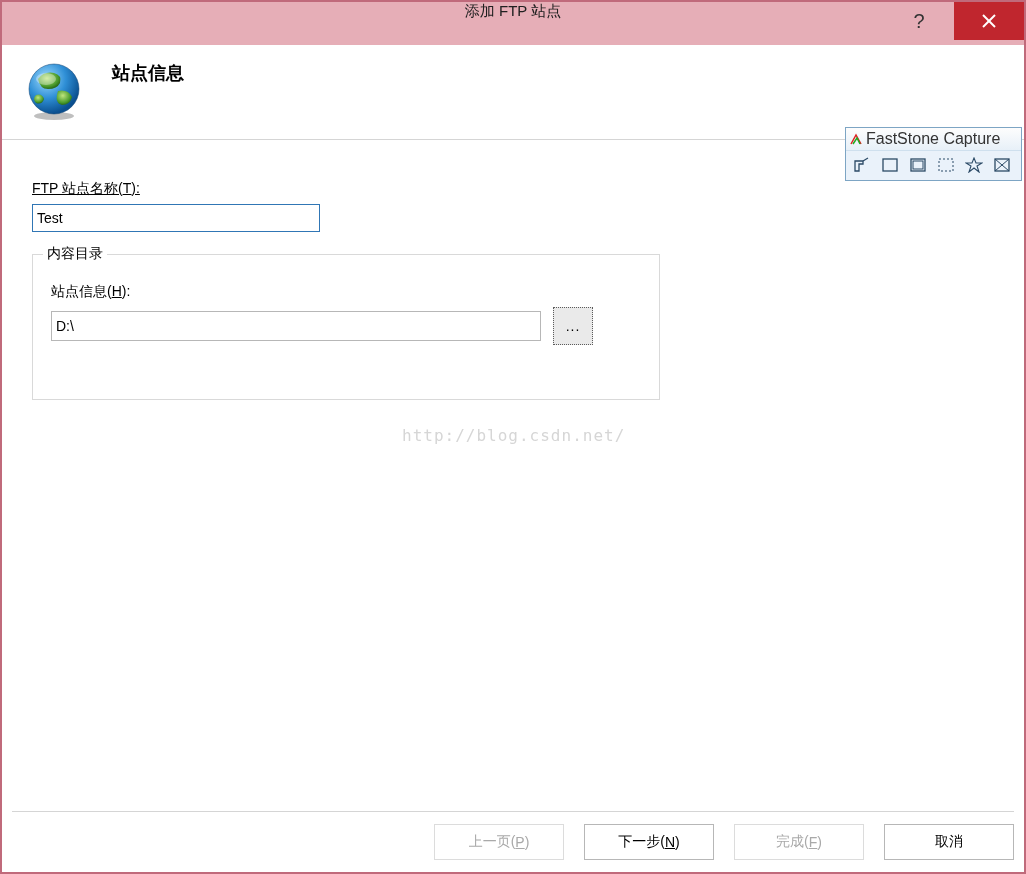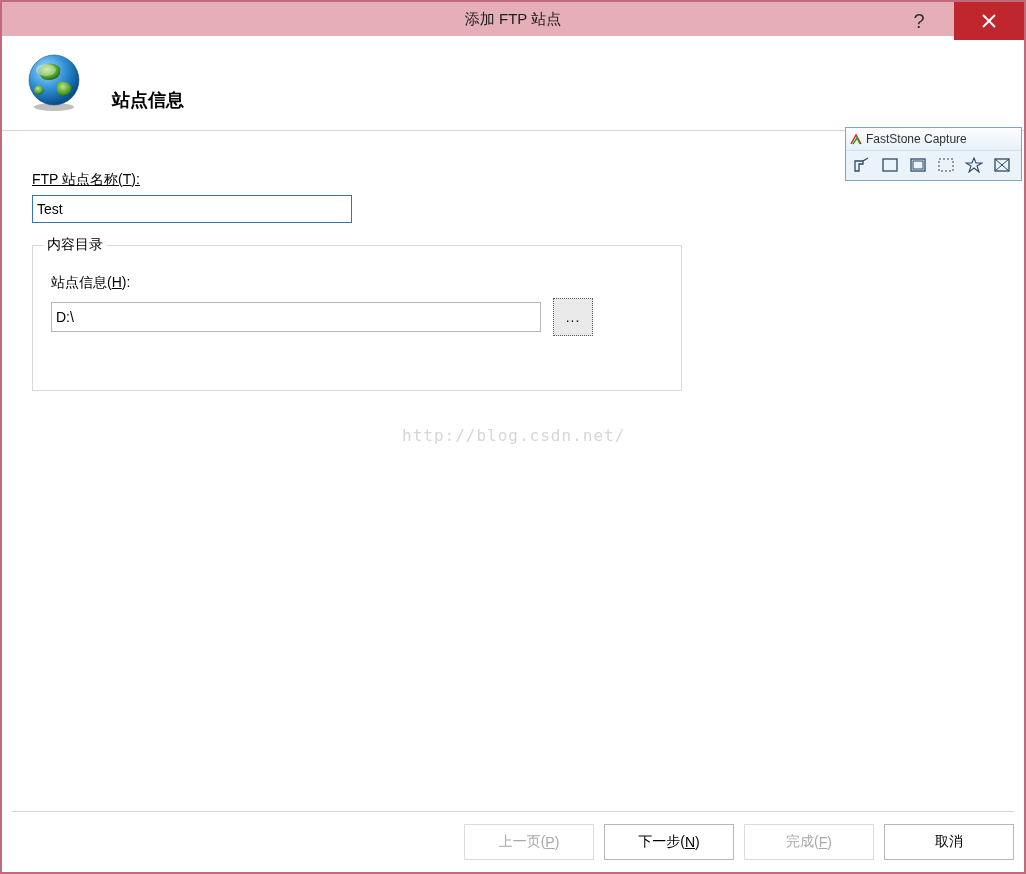--- a/index.html
+++ b/index.html
@@ -13,24 +13,23 @@
   .window {
     box-sizing: border-box;
     width: 1026px;
     height: 874px;
     border: 2px solid #c06a7b;
     position: relative;
     overflow: hidden;
   }
   
   .titlebar {
-    height: 34px;
+    height: 43px;
     background: #e6aeb7;
     display: flex;
-    align-items: center;
     position: relative;
   }
   .titlebar .title {
     flex: 1;
     text-align: center;
     font-size: 15px;
     color: #202020;
   }
   .tb-controls {
     position: absolute;
@@ -54,21 +53,21 @@
     background: #c0262e;
     display: flex;
     align-items: center;
     justify-content: center;
   }
   .tb-close svg { display: block; }
 
   
   .header {
     display: flex;
-    align-items: flex-end;
+    align-items: flex-start;
     padding: 16px 18px 18px 22px;
     border-bottom: 1px solid #d5d5d5;
     background: #ffffff;
   }
   .header .globe { width: 60px; height: 60px; margin-right: 28px; }
   .header h1 {
     margin: 0;
     font-size: 18px;
     font-weight: bold;
     color: #000;
@@ -91,21 +90,21 @@
     border: 1px solid #b7b7b7;
     font-size: 14px;
     font-family: inherit;
   }
   .txt.focus { border-color: #3076b5; }
 
   
   .fs {
     border: 1px solid #d9d9d9;
     position: relative;
-    padding: 28px 30px 54px 18px;
+    padding: 28px 8px 54px 18px;
     width: 600px;
   }
   .fs .legend {
     position: absolute;
     top: -10px;
     left: 10px;
     background: #fff;
     padding: 0 4px;
     font-size: 14px;
   }
@@ -138,21 +137,21 @@
   
   .footer {
     position: absolute;
     bottom: 12px;
     left: 10px;
     right: 10px;
     border-top: 1px solid #d5d5d5;
     padding-top: 12px;
     display: flex;
     justify-content: flex-end;
-    gap: 10px;
+    gap: 20px;
     background: #fff;
   }
   .btn {
     min-width: 130px;
     height: 36px;
     border: 1px solid #b7b7b7;
     background: #fff;
     font-size: 14px;
     font-family: inherit;
     display: inline-flex;
@@ -167,21 +166,21 @@
 
   
   .faststone {
     position: absolute;
     top: 125px;
     right: 2px;
     width: 175px;
     border: 1px solid #7da5c4;
     background: #fff;
     box-shadow: 0 0 0 1px #fff inset;
-    font-size: 12px;
+    font-size: 16px;
     z-index: 10;
   }
   .fs-tbar {
     height: 22px;
     background: linear-gradient(#fdfdfd,#e7f0f8);
     display: flex;
     align-items: center;
     padding: 0 4px;
     border-bottom: 1px solid #cfe0ee;
   }
@@ -248,21 +247,21 @@
     </span>
     <h1>站点信息</h1>
   </div>
 
   <div class="content">
 
     <div class="field-row">
       <div class="field-label">
         <span>FTP 站点名称(</span><span class="underline">T</span><span>):</span>
       </div>
-      <input class="txt focus" style="width: 320px; height: 28px;" value="Test">
+      <input class="txt focus" style="width: 288px; height: 28px;" value="Test">
     </div>
 
     <div class="fs">
       <div class="legend">内容目录</div>
 
       <div class="field-label">
         <span>站点信息(</span><span class="underline">H</span><span>):</span>
       </div>
       <div class="path-row">
         <input class="txt path" value="D:\" style="">

